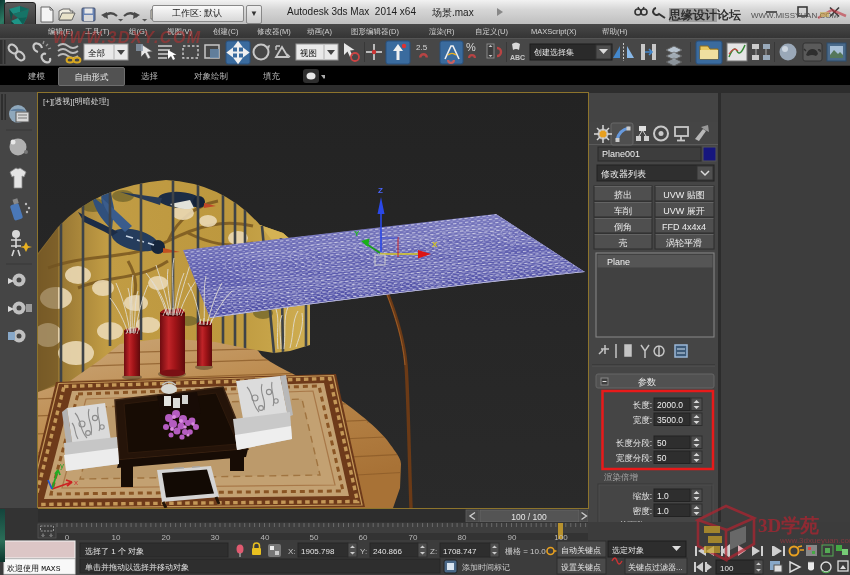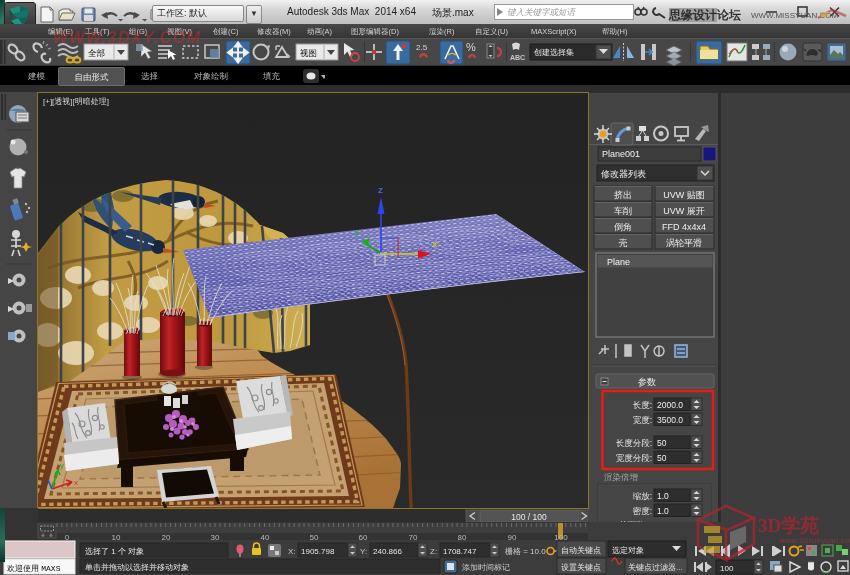--- a/index.html
+++ b/index.html
@@ -7,21 +7,21 @@
     font-family:"Liberation Sans",sans-serif;background:#444;}
   .abs{position:absolute;}
   
   #titlebar{left:0;top:0;width:850px;height:24px;
     background:linear-gradient(#f2f2f2,#d6d6d6 40%,#bfbfbf);}
   #corner-tl{left:0;top:0;width:5px;height:34px;background:linear-gradient(135deg,#0c3a34,#2e7d66 60%,#0f4a3e);}
   #corner-bl{left:0;top:509px;width:5px;height:53px;z-index:6;background:linear-gradient(#14443c,#2a6e58 60%,#0c342c);}
   #logobtn{left:4px;top:2px;width:30px;height:31px;background:linear-gradient(#5a5a5a,#2c2c2c);
     border:1px solid #222;border-radius:3px;}
   #wscombo{left:152px;top:5px;width:92px;height:17px;background:linear-gradient(#fafafa,#d8d8d8);
-    border:1px solid #888;border-radius:2px;font-size:9px;color:#222;line-height:15px;padding-left:4px;box-sizing:border-box;}
+    border:1px solid #888;border-radius:2px;font-size:9px;color:#222;line-height:15px;padding-left:19px;box-sizing:border-box;}
   #wsdrop{left:246px;top:5px;width:14px;height:17px;background:linear-gradient(#eee,#ccc);border:1px solid #888;border-radius:2px;
      font-size:8px;color:#333;text-align:center;line-height:15px;}
   #titletext{left:287px;top:6px;width:220px;font-size:10px;color:#1c1c1c;}
   #scenetext{left:432px;top:6px;font-size:10px;color:#1c1c1c;}
   #searchbox{left:494px;top:4px;width:140px;height:16px;background:#fff;border:1px solid #999;
     font-size:8.5px;color:#999;font-style:italic;line-height:15px;padding-left:12px;box-sizing:border-box;}
   
   #menubar{left:0;top:24px;width:850px;height:14px;background:linear-gradient(#484848,#353535);
     color:#d2d2d2;font-size:7.5px;}
   .mi{position:absolute;top:3px;}
@@ -90,21 +90,20 @@
     <path d="M102,10 l-7,4 l1,-7 Z" fill="#4a4a4a"></path>
     <path d="M104,14 l2.6,2.6 l2.6,-2.6 Z" fill="#555"></path>
 
     <path d="M113,5 L117,3 L123,3 L123,5 L126,5 L125,14 L113,14 Z" fill="#ece6d2" stroke="#666"></path>
     <rect x="119" y="8" width="8" height="8" fill="#f8f8f8" stroke="#666"></rect>
   </svg>
   <div class="abs" id="wscombo">工作区: 默认</div>
   <div class="abs" id="wsdrop">▼</div>
   <div class="abs" id="titletext">Autodesk 3ds Max&nbsp; 2014 x64</div>
   <div class="abs" id="scenetext">场景.max</div>
-  <div class="abs" id="searchbox">键入关键字或短语</div>
   <svg class="abs" style="left:495px;top:6px" width="10" height="12" viewBox="0 0 10 12">
       <path d="M2,2 L8,6 L2,10 Z" fill="#888"></path>
     </svg>
   <svg class="abs" style="left:633px;top:4px" width="36" height="17" viewBox="0 0 36 17">
     <g stroke="#333" stroke-width="1.6" fill="none">
       <circle cx="5" cy="8" r="3"></circle>
         <circle cx="11" cy="8" r="3"></circle>
       <line x1="5" y1="3" x2="6" y2="5"></line>
         <line x1="11" y1="3" x2="10" y2="5"></line>
     </g>

